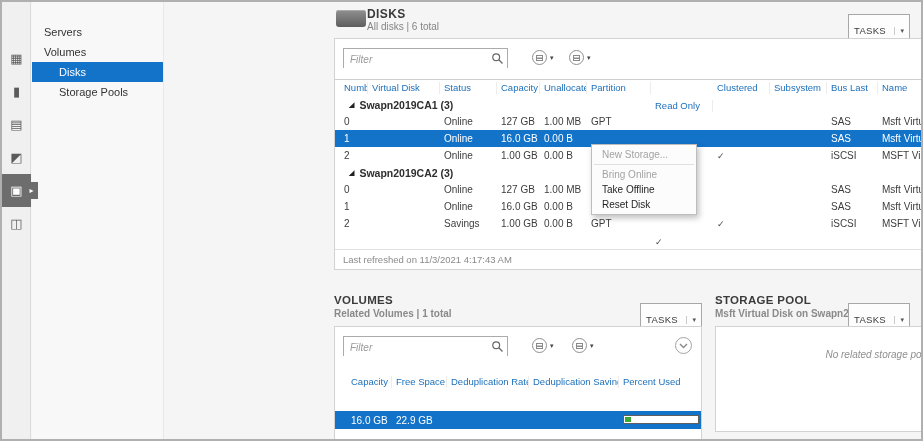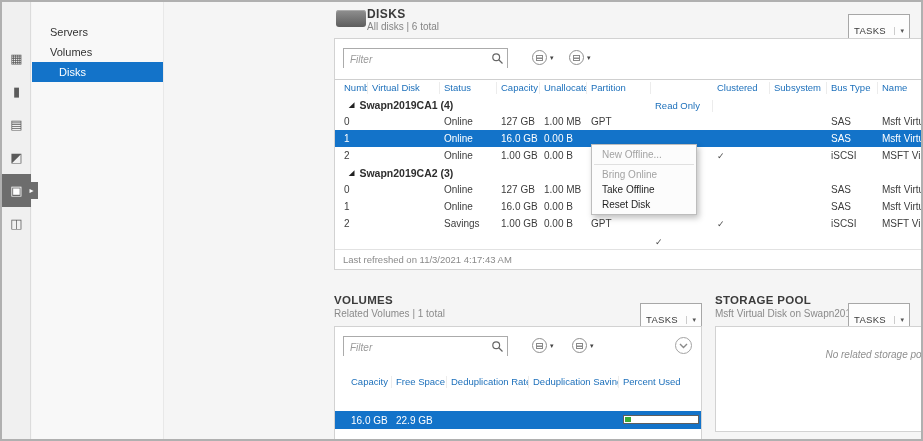--- a/index.html
+++ b/index.html
@@ -15,30 +15,30 @@
     background:#f5f5f5;
     border:2px solid #b0b0b0;
   }
   
   .rail{position:absolute;left:0;top:0;width:29px;height:100%;background:#f0f0f0;border-right:1px solid #dcdcdc;padding-top:40px;z-index:6;}
   .rail-item{position:relative;width:29px;height:33px;display:flex;align-items:center;justify-content:center;color:#5b5b5b;font-size:13px;cursor:default;}
   .rail-item.selected{background:#6d6d6d;color:#ffffff;}
   .rail-expand{position:absolute;left:23px;top:8px;width:13px;height:17px;background:#6d6d6d;color:#fff;font-size:8px;display:flex;align-items:center;justify-content:center;}
   
   .sidebar{position:absolute;left:30px;top:0;width:131px;height:100%;background:#f8f8f8;padding-top:20px;z-index:2;}
-  .side-item{height:20px;line-height:20px;font-size:11px;color:#333;padding-left:18px;white-space:nowrap;}
+  .side-item{height:20px;line-height:20px;font-size:11px;color:#333;padding-left:12px;white-space:nowrap;}
   .side-item.ind1{padding-left:27px;}
   .side-item.selected{background:var(--accent);color:#fff;}
   
   .main{position:absolute;left:161px;top:0;right:0;bottom:0;background:#f5f5f5;border-left:1px solid #e8e8e8;}
   .drive-icon{position:absolute;left:172px;top:8px;width:30px;height:17px;background:linear-gradient(#909090,#5d5d5d);border-radius:3px;box-shadow:inset 0 1px 0 #ababab;}
   .hdr-title{position:absolute;left:203px;top:5px;font-size:12px;font-weight:bold;color:#3b3b3b;letter-spacing:.4px;}
   .hdr-sub{position:absolute;left:203px;top:19px;font-size:10px;color:#848484;}
   .sect-title{position:absolute;font-size:11.5px;font-weight:bold;color:#3b3b3b;letter-spacing:.3px;}
-  .sect-sub{position:absolute;font-size:10px;color:#8a8a8a;}
+  .sect-sub{position:absolute;font-size:10px;color:#8a8a8a;font-weight:bold;}
   
   .tasks-btn{position:absolute;width:62px;height:33px;background:#fdfdfd;border:1px solid #a7a7a7;font-size:9.5px;color:#3a3a3a;display:flex;align-items:center;padding:0 5px;cursor:default;}
   .tasks-btn .lbl{flex:1;letter-spacing:.3px;}
   .tasks-btn .caret{border-left:1px solid #cccccc;padding-left:5px;margin-left:4px;font-size:7px;color:#555;}
   
   .panel{position:absolute;background:#fff;border:1px solid #d2d2d2;}
   #disks-panel{left:170px;top:36px;width:741px;height:232px;}
   #volumes-panel{left:170px;top:324px;width:368px;height:130px;}
   #pool-panel{left:551px;top:324px;width:356px;height:106px;}
   
@@ -109,20 +109,21 @@
     <div class="rail-item">
       <span class="rail-glyph">◫</span>
     </div>
   </div>
 
 <div class="sidebar">
   <div>
       <div class="side-item ind0">Servers</div>
       <div class="side-item ind0">Volumes</div>
       <div class="side-item ind1 selected">Disks</div>
+      <div class="side-item ind1">Storage Pools</div>
     </div>
 </div>
 
 <div class="main">
 
   <div class="drive-icon"></div>
   <div class="hdr-title">DISKS</div>
   <div class="hdr-sub">All disks | 6 total</div>
   <div class="tasks-btn" style="left:684px;top:12px;">
     <span class="lbl">TASKS</span>
@@ -156,26 +157,26 @@
         <div class="hdr-row">
           <span class="cell c0">Number</span>
           <span class="cell c1">Virtual Disk</span>
           <span class="cell c2">Status</span>
           <span class="cell c3">Capacity</span>
           <span class="cell c4">Unallocated</span>
           <span class="cell c5">Partition</span>
           <span class="cell c6">Read Only</span>
           <span class="cell c7">Clustered</span>
           <span class="cell c8">Subsystem</span>
-          <span class="cell c9">Bus Type</span>
+          <span class="cell c9">Bus Last</span>
           <span class="cell c10">Name</span>
         </div>
         <div class="grp-row">
           <span class="grp-tri">◢</span>
-          <span class="grp-label">Swapn2019CA1 (4)</span>
+          <span class="grp-label">Swapn2019CA1 (3)</span>
         </div>
         <div class="drow">
           <span class="cell c0">0</span>
           <span class="cell c1"></span>
           <span class="cell c2">Online</span>
           <span class="cell c3">127 GB</span>
           <span class="cell c4">1.00 MB</span>
           <span class="cell c5">GPT</span>
           <span class="cell c6 ck"></span>
           <span class="cell c7 ck"></span>
@@ -250,21 +251,21 @@
           <span class="cell c7 ck">✓</span>
           <span class="cell c8"></span>
           <span class="cell c9">iSCSI</span>
           <span class="cell c10">MSFT Virtual HD</span>
         </div>
       </div>
     <div class="panel-footer">Last refreshed on 11/3/2021 4:17:43 AM</div>
   </div>
 
   <div class="ctx">
-      <div class="ctx-item disabled">New Offline...</div>
+      <div class="ctx-item disabled">New Storage...</div>
       <div class="ctx-sep"></div>
       <div class="ctx-item disabled">Bring Online</div>
       <div class="ctx-item">Take Offline</div>
       <div class="ctx-item">Reset Disk</div>
     </div>
 
   <div class="sect-title" style="left:170px;top:292px;">VOLUMES</div>
   <div class="sect-sub" style="left:170px;top:306px;">Related Volumes | 1 total</div>
   <div class="tasks-btn" style="left:476px;top:301px;">
     <span class="lbl">TASKS</span>

